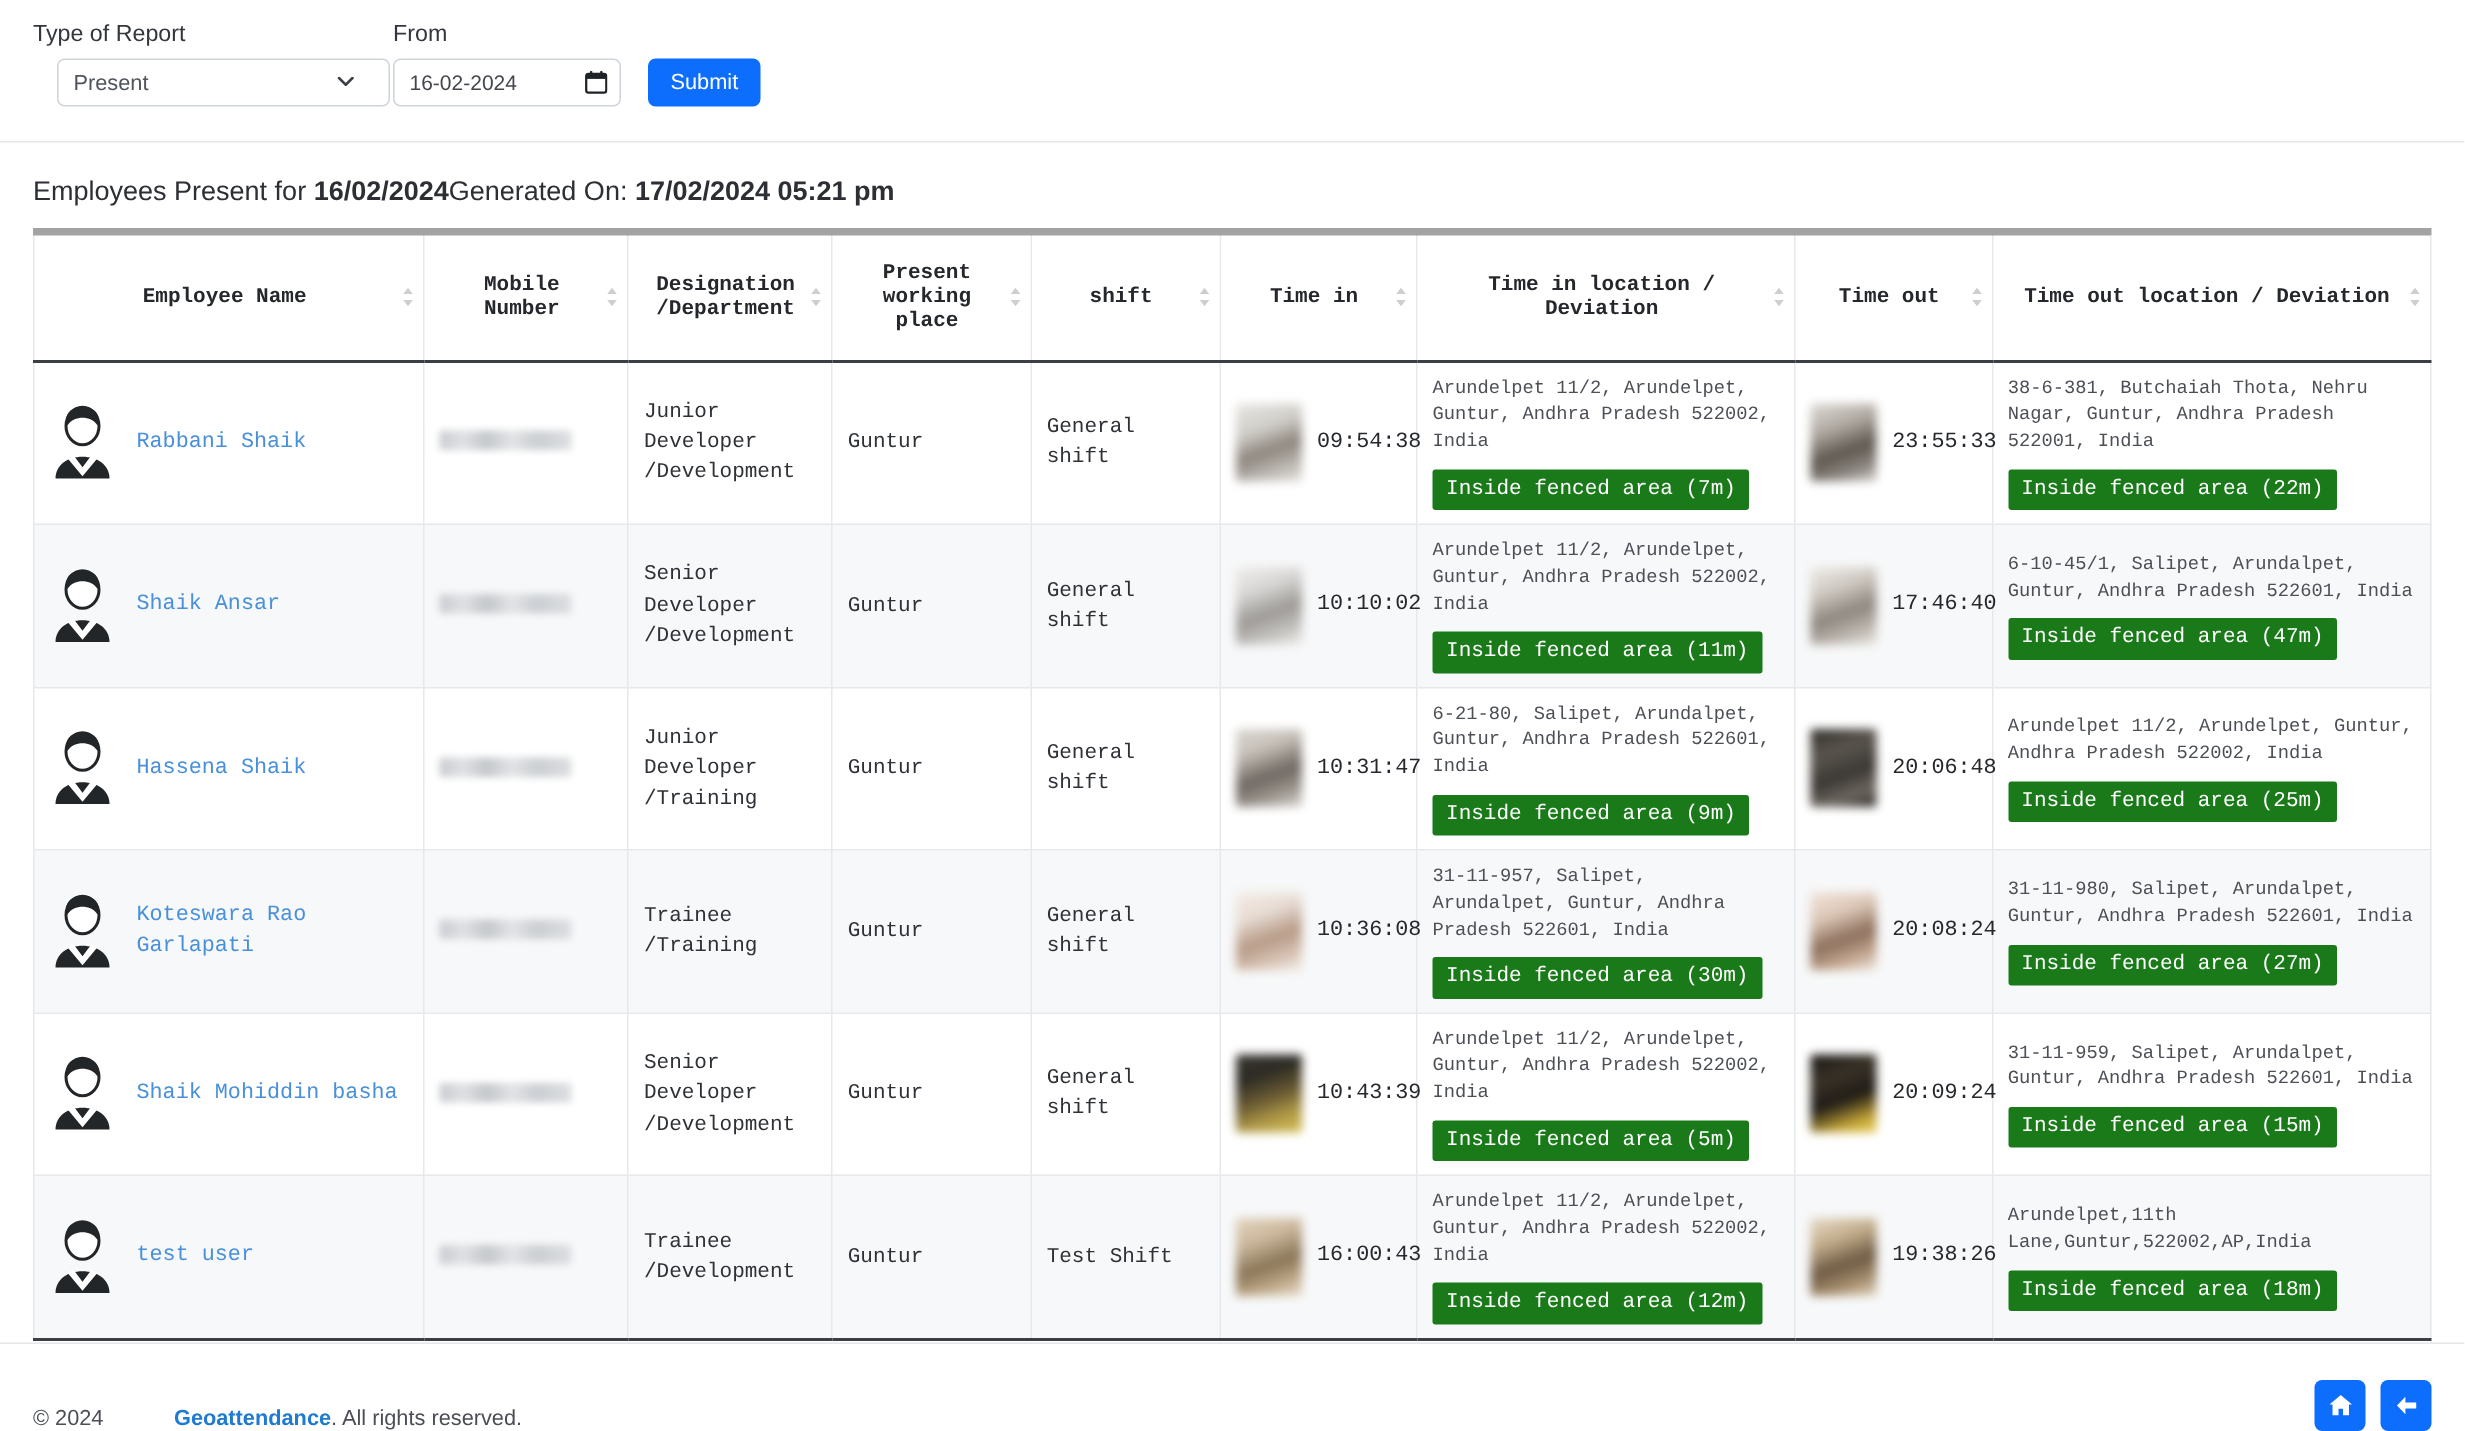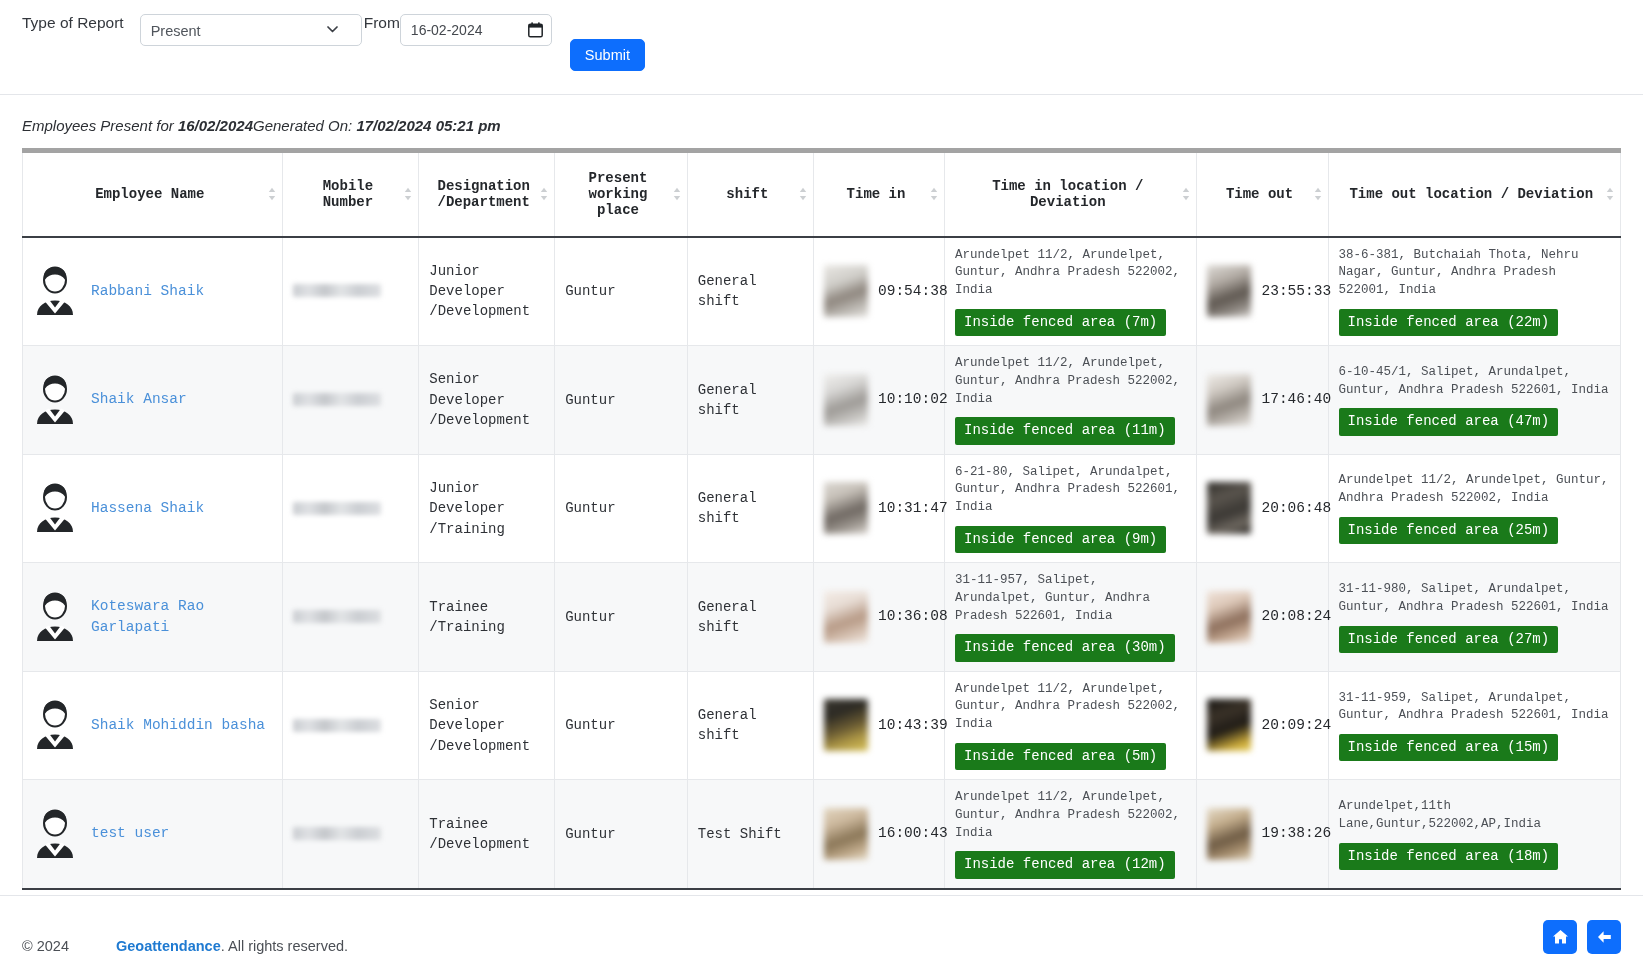--- a/index.html
+++ b/index.html
@@ -16,21 +16,21 @@
   
   .filter-bar {
     height: 95px;
     background: #ffffff;
     border-bottom: 1px solid #e4e6ea;
     padding: 14px 22px 0 22px;
     display: flex;
     align-items: flex-start;
     gap: 18px;
   }
-  .field-group { display: flex; flex-direction: row; }
+  .field-group { display: flex; flex-direction: column; }
   .field-label {
     font-size: 15.5px;
     color: #33373d;
     margin-bottom: 7px;
     line-height: 18px;
   }
   .select-wrap { position: relative; width: 222px; }
   select.report-select {
     -webkit-appearance: none;
     appearance: none;
@@ -84,23 +84,22 @@
     font-family: "Liberation Sans", sans-serif;
     cursor: pointer;
     line-height: 30px;
   }
 
   
   .report-meta {
     display: flex;
     align-items: center;
     padding: 22px 22px 14px 22px;
-    font-size: 15px;
+    font-size: 18px;
     color: #2c2f34;
-    font-style: italic;
   }
   .meta-left { flex: 0 0 auto; }
   .meta-center { flex: 1 1 auto; text-align: center; padding-right: 90px; }
   .meta-right { flex: 0 0 auto; }
   .meta-strong { font-weight: bold; }
 
   
   .table-zone { padding: 0 22px; }
   table.report {
     width: 100%;

